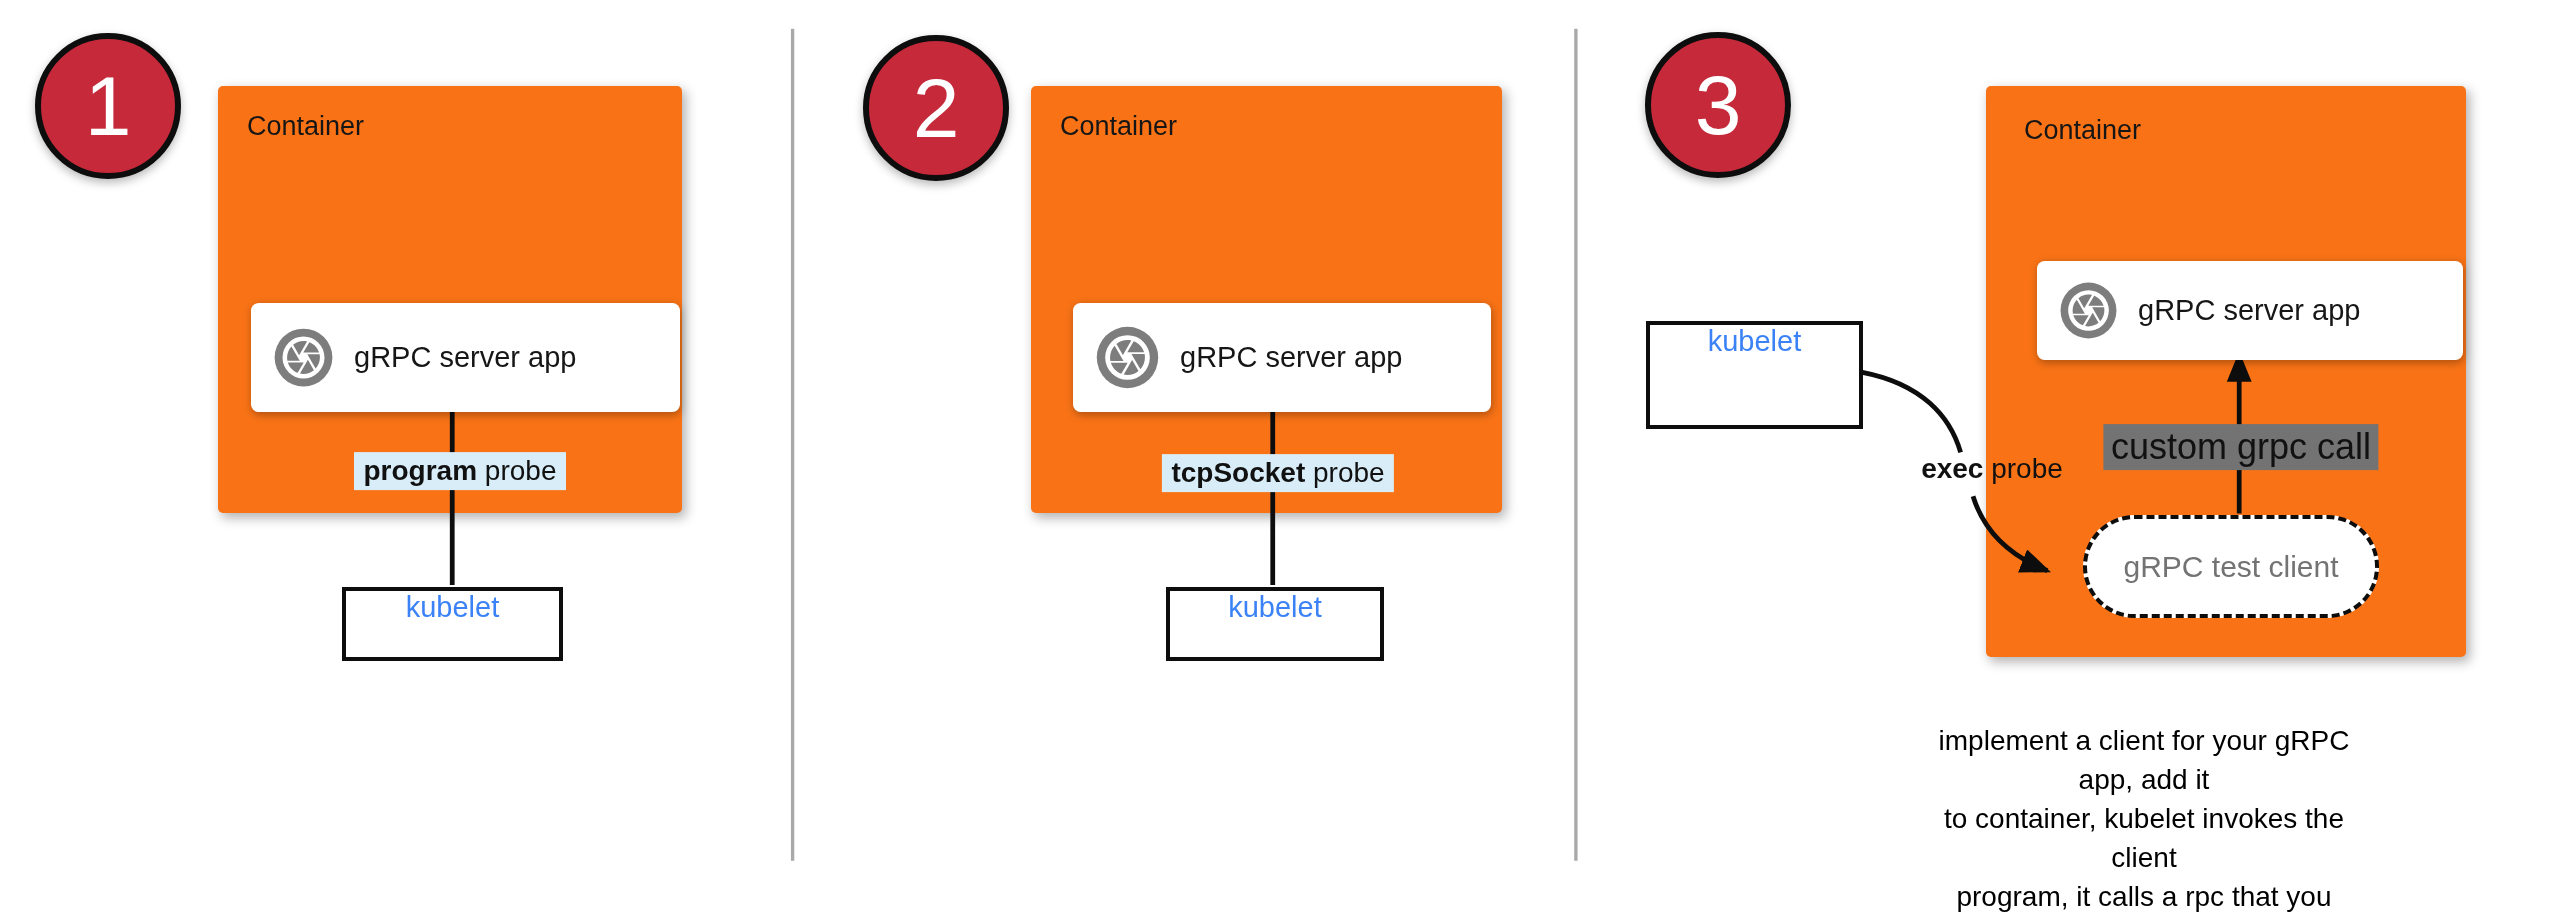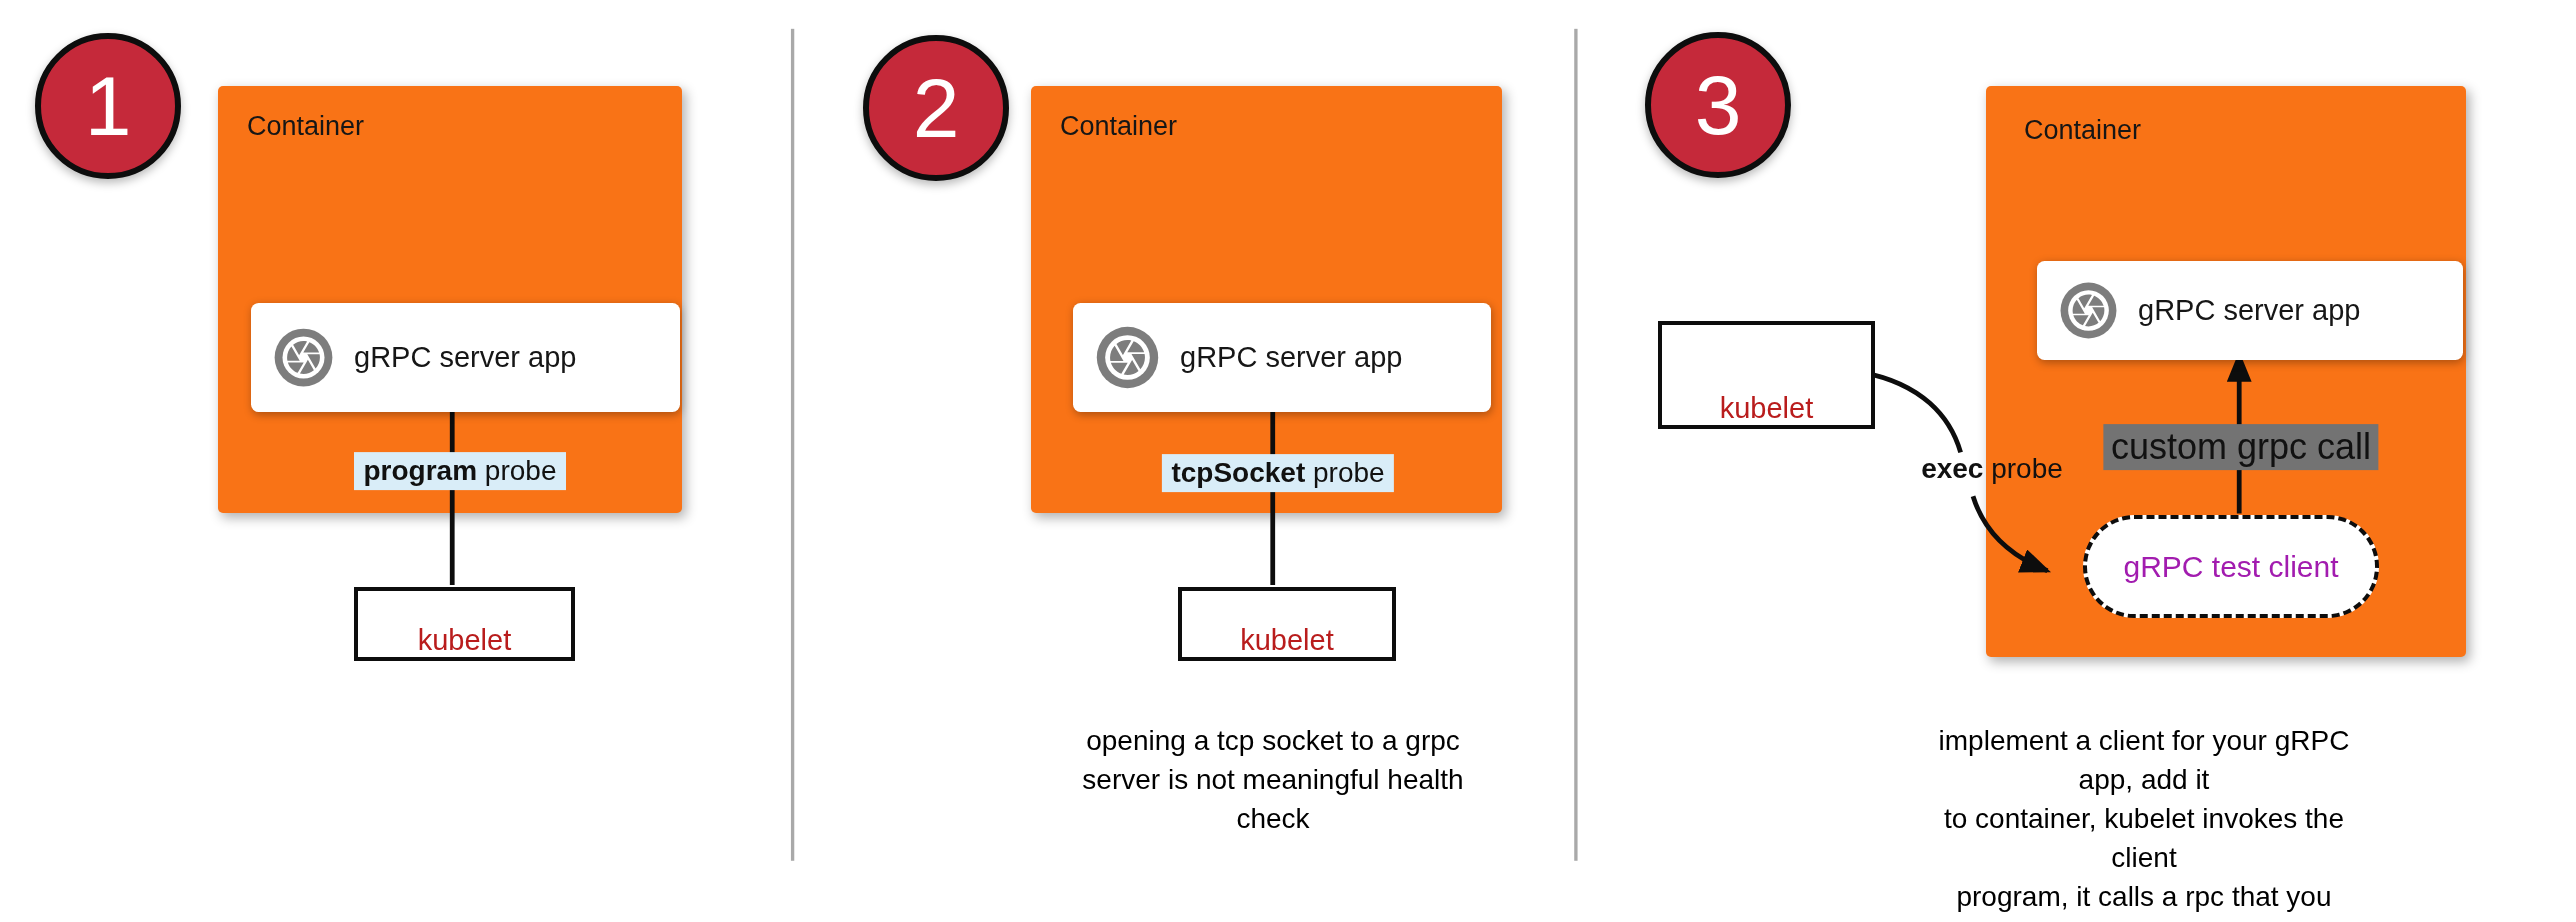--- a/index.html
+++ b/index.html
@@ -27,43 +27,43 @@
   .app-box{
     position:absolute;background:#ffffff;border-radius:7.6px;z-index:3;
     box-shadow:1px 2.9px 8.6px rgba(0,0,0,.30);
     display:flex;align-items:center;padding-left:21px;gap:19px;
     font-size:29px;color:#161616;margin-top:39px;
   }
   .app-box svg{flex:0 0 auto;}
   
   .kubelet-box{
     position:absolute;background:#fff;border:4.8px solid #0d0d0d;z-index:3;
-    display:flex;align-items:flex-end;justify-content:center;
-    font-size:29px;color:#b91c1c;box-sizing:border-box;margin-left:12px;
+    display:flex;align-items:flex-start;justify-content:center;
+    font-size:29px;color:#3b82f6;box-sizing:border-box;
   }
   
   .probe-label{
     position:absolute;transform:translate(-50%,-50%);z-index:4;
     font-size:28px;background:#d9edf8;padding:2.9px 9.5px;white-space:nowrap;color:#111;
   }
   .probe-label b{font-weight:bold;}
   .free-label{
     position:absolute;transform:translate(-50%,-50%);z-index:4;
     font-size:28px;white-space:nowrap;color:#111;margin-left:25px;
   }
   .free-label b{font-weight:bold;}
   .call-label{
     position:absolute;transform:translate(-50%,-50%);z-index:4;
     font-size:36px;background:#737373;padding:1.9px 7.6px;white-space:nowrap;color:#111;
   }
   
   .test-client{
     position:absolute;background:#fff;border:4.8px dashed #0d0d0d;border-radius:52px;
     display:flex;align-items:center;justify-content:center;z-index:3;
-    font-size:30px;color:#a21caf;box-sizing:border-box;
+    font-size:30px;color:#737373;box-sizing:border-box;
   }
   
   .caption{
     position:absolute;transform:translateX(-50%);z-index:3;
     font-size:28px;line-height:39px;text-align:center;white-space:pre-line;color:#000;
   }
   .arrow-layer{position:absolute;left:0;top:0;z-index:2;}
 </style>
 </head>
 <body>
@@ -154,21 +154,18 @@
   </div>
   <div class="free-label" style="left:1967px;top:469px;">
     <b>exec</b><span> probe</span>
   </div>
   <div class="call-label" style="left:2241px;top:447px;">custom grpc call</div>
 
   <div class="test-client" style="left:2083px;top:515px;width:296px;height:103px;">
     <span>gRPC test client</span>
   </div>
 
-  <div class="caption" style="left:1273px;top:721px;">opening a tcp socket to a grpc
-server is not meaningful health
-check</div>
   <div class="caption" style="left:2144px;top:721px;">implement a client for your gRPC app, add it
 to container, kubelet invokes the client
 program, it calls a rpc that you implement</div>
 
 </div>
 
 
 </body></html>

